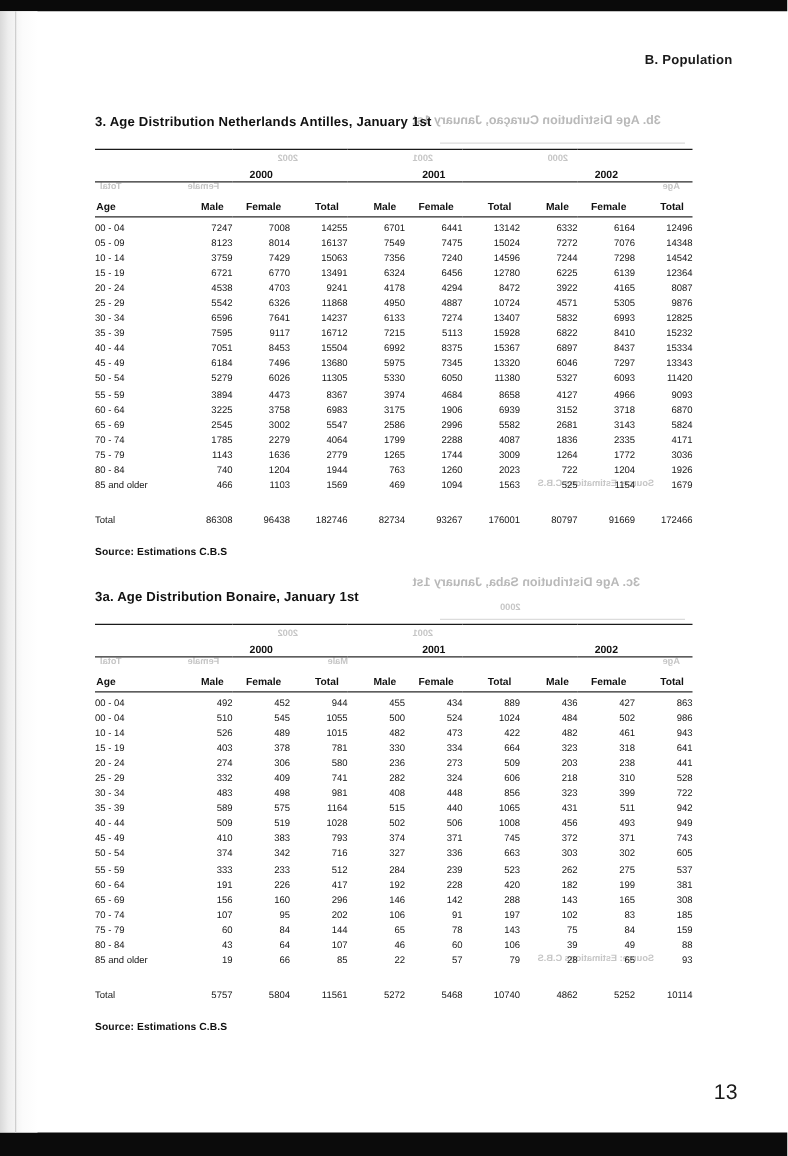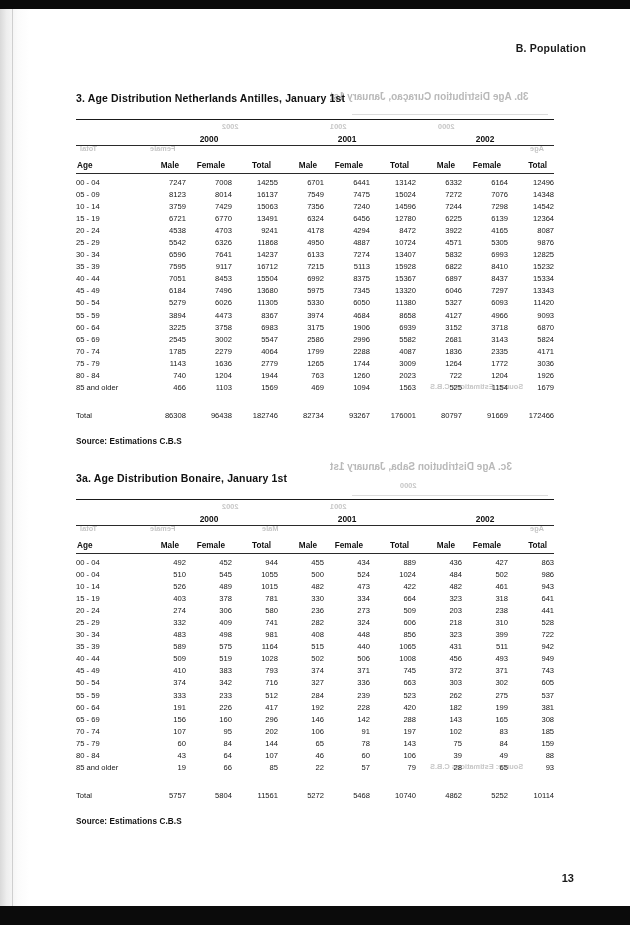--- a/index.html
+++ b/index.html
@@ -72,24 +72,24 @@
     top: 33px;
     font-size: 10.5px;
     font-weight: bold;
     color: #1a1a1a;
     letter-spacing: 0.2px;
   }
 
   
   .page-number {
     position: absolute;
-    right: 56px;
+    right: 40px;
     bottom: 22px;
-    font-size: 11px;
-    font-weight: bold;
+    font-size: 17px;
+    font-weight: normal;
     color: #1a1a1a;
   }
 
   
   .table-block {
     position: absolute;
     left: 76px;
     width: 478px;
   }
   #block-antilles { top: 83px; }

